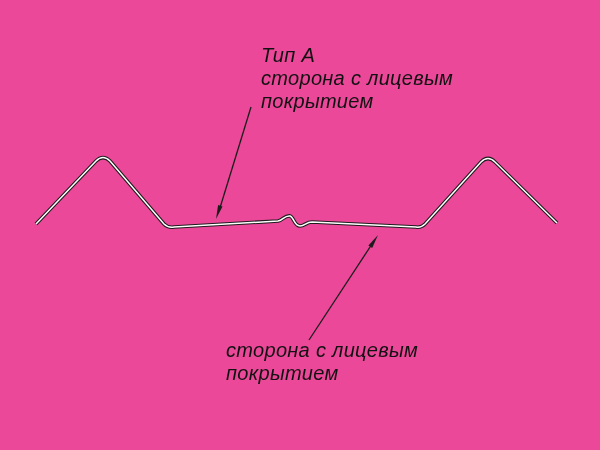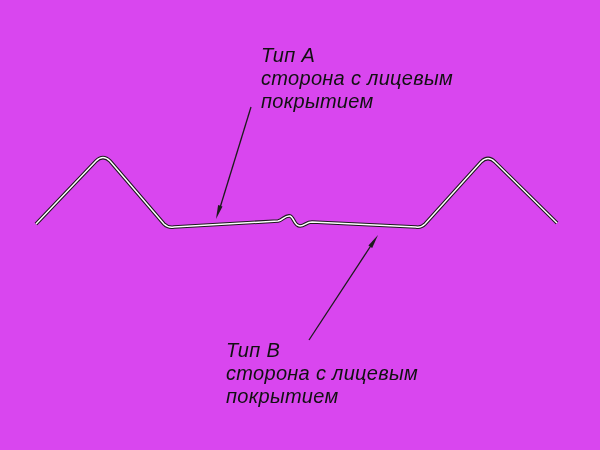--- a/index.html
+++ b/index.html
@@ -4,21 +4,21 @@
 <style>
   html, body {
     margin: 0;
     padding: 0;
     background: #ffffff;
   }
   .canvas {
     position: relative;
     width: 600px;
     height: 450px;
-    background: #d946ef;
+    background: #ec4899;
     overflow: hidden;
     border-bottom: 1px solid #c9c9c9;
     font-family: "Liberation Sans", "DejaVu Sans", sans-serif;
   }
   svg.drawing {
     position: absolute;
     left: 0;
     top: 0;
     width: 600px;
     height: 450px;
@@ -100,18 +100,17 @@
     <polygon class="arrow" points="378,235 372.2,248.0 368.4,245.4"></polygon>
   </svg>
 
   <div class="label label-a">
     <div>Тип А</div>
     <div>сторона с лицевым</div>
     <div>покрытием</div>
   </div>
 
   <div class="label label-b">
-    <div>Тип В</div>
     <div>сторона с лицевым</div>
     <div>покрытием</div>
   </div>
 
 </div>
 
 </body></html>

